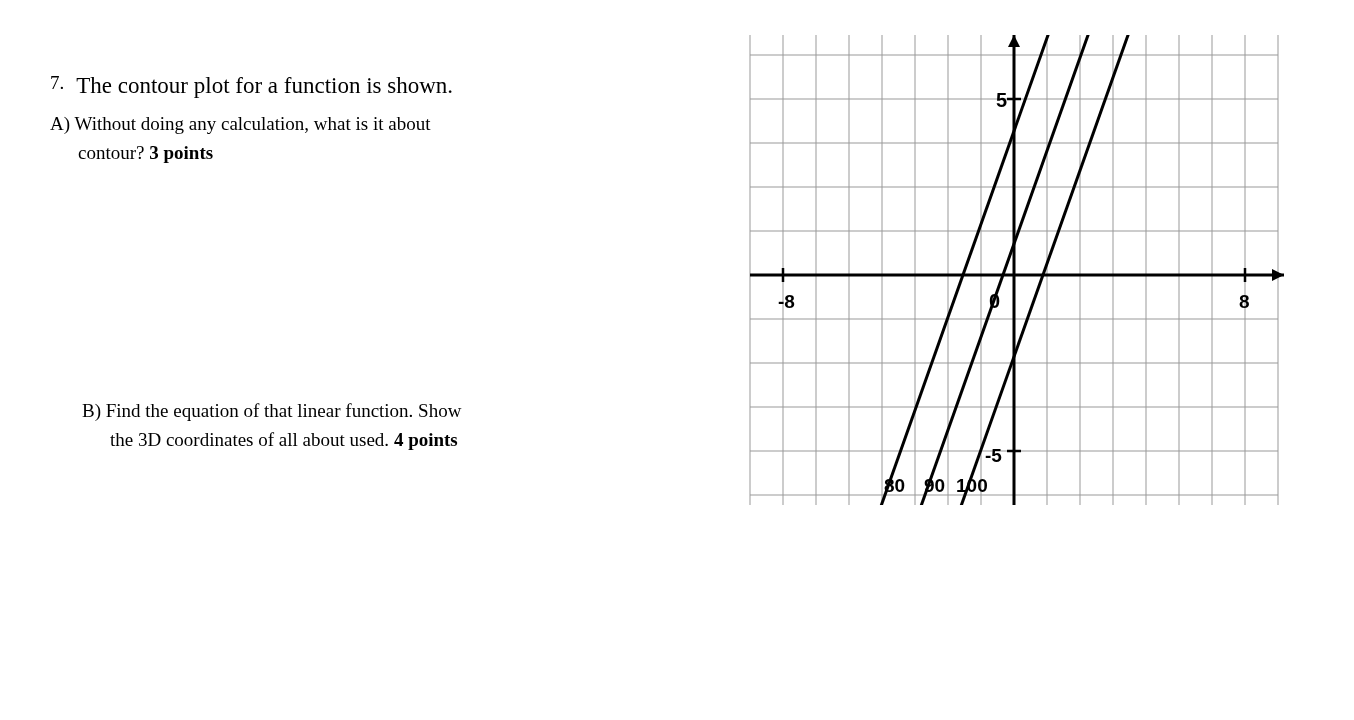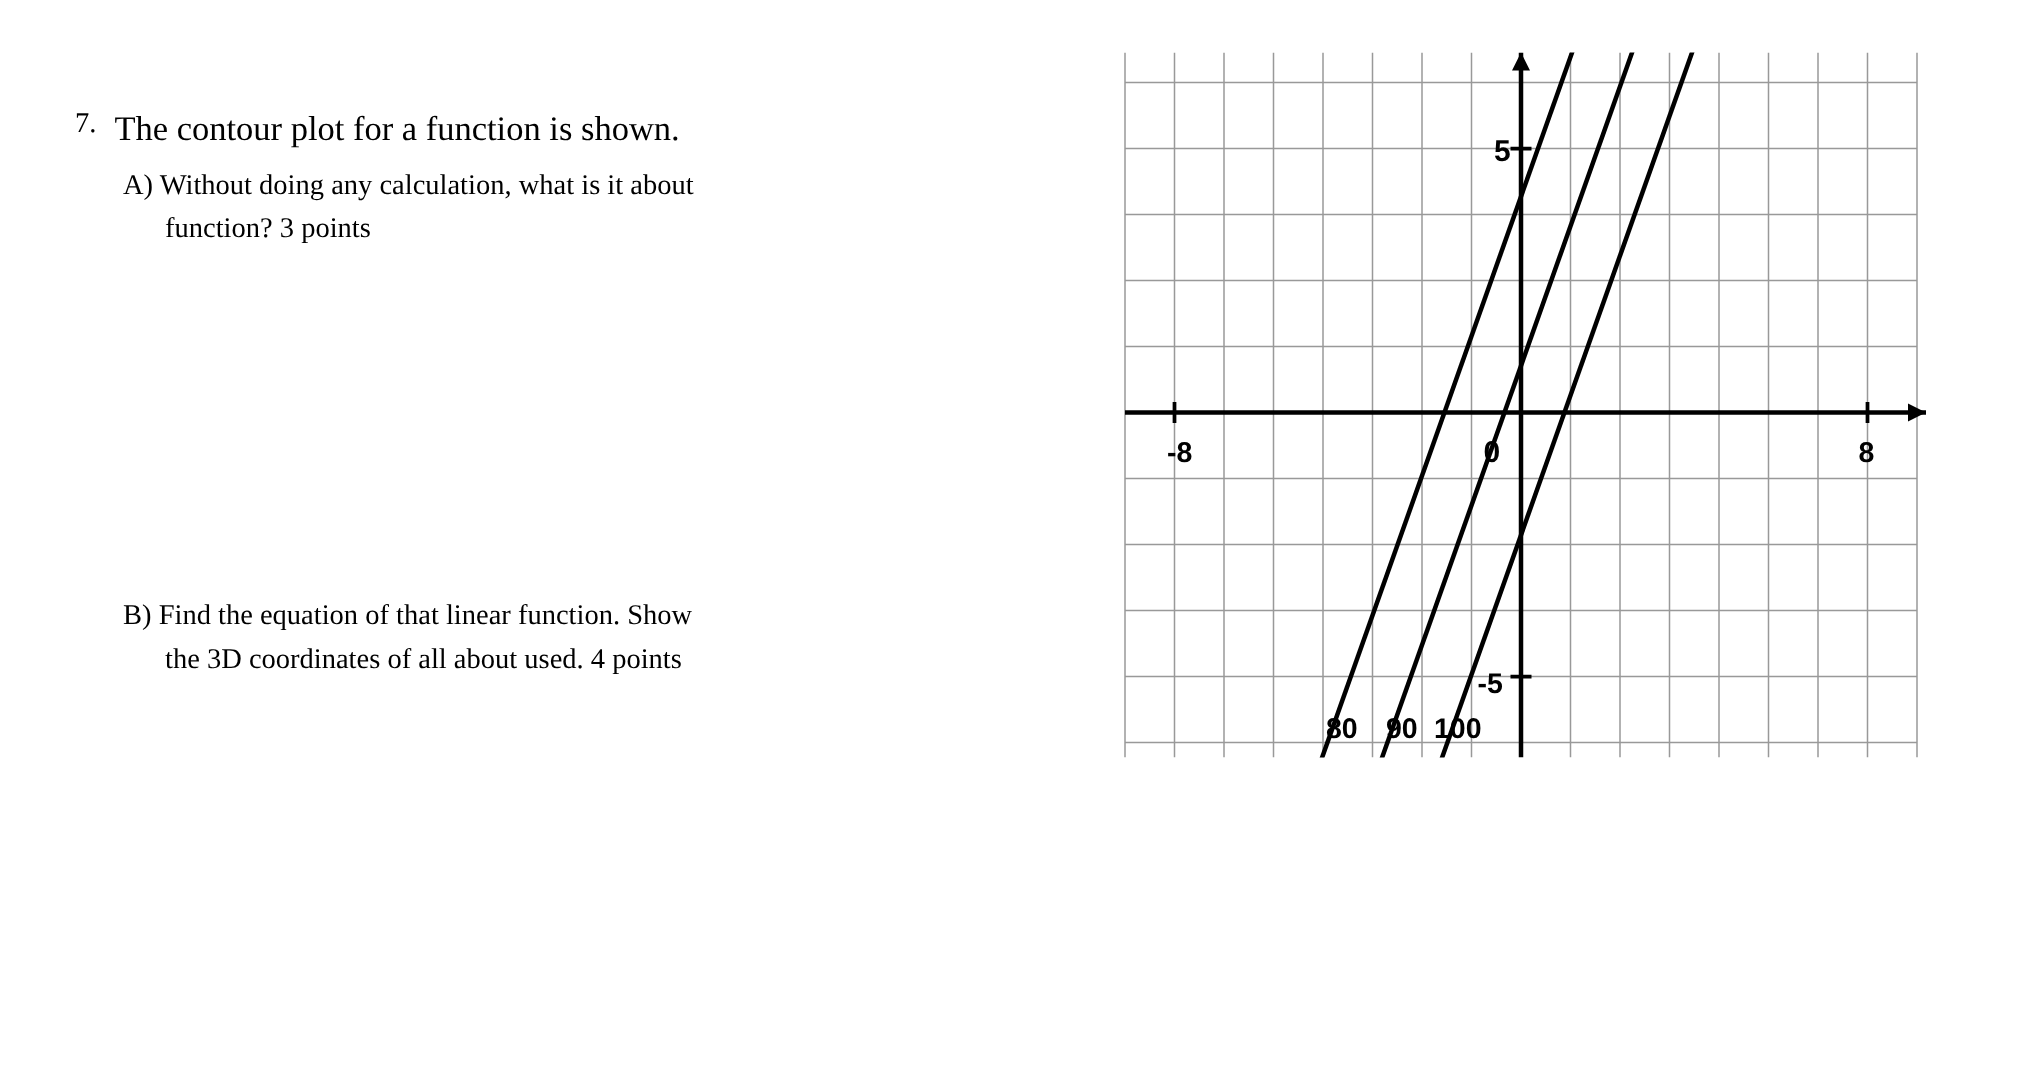--- a/index.html
+++ b/index.html
@@ -33,35 +33,34 @@
     .question-number {
       font-size: 19px;
       margin-right: 12px;
       margin-top: 2px;
     }
     .question-intro {
       font-size: 23px;
       line-height: 1.4;
     }
     .part-a {
-      margin-left: 32px;
       line-height: 1.5;
     }
     .part-a-label {
       display: inline;
     }
     .part-a-text {
       display: inline;
     }
     .part-a-continued {
       display: block;
       margin-left: 28px;
     }
     .bold {
-      font-weight: normal;
+      font-weight: bold;
     }
     .part-b {
       margin-left: 32px;
       margin-top: 230px;
       line-height: 1.5;
     }
     .part-b-continued {
       display: block;
       margin-left: 28px;
     }
@@ -84,21 +83,21 @@
 <div class="container">
   <div class="left-column">
     <div class="question-header">
       <span class="question-number">7.</span>
       <span class="question-intro">The contour plot for a function is shown.</span>
     </div>
     <div class="part-a">
       <span class="part-a-label">A)</span>
       <span class="part-a-text">Without doing any calculation, what is it about</span>
       <span class="part-a-continued">
-        <span>function?</span>
+        <span>contour?</span>
         <span class="bold">3 points</span>
       </span>
     </div>
     <div class="part-b">
       <span>B)</span>
       <span>Find the equation of that linear function. Show</span>
       <span class="part-b-continued">
         <span>the 3D coordinates of all about used.</span>
         <span class="bold">4 points</span>
       </span>

